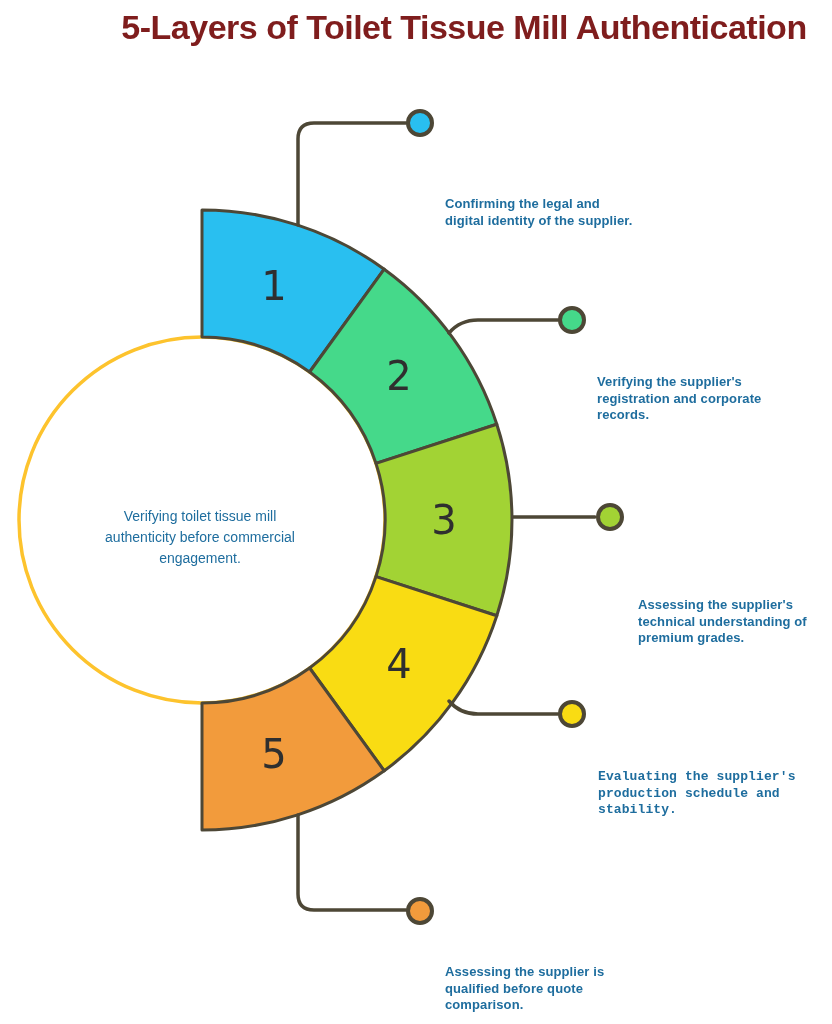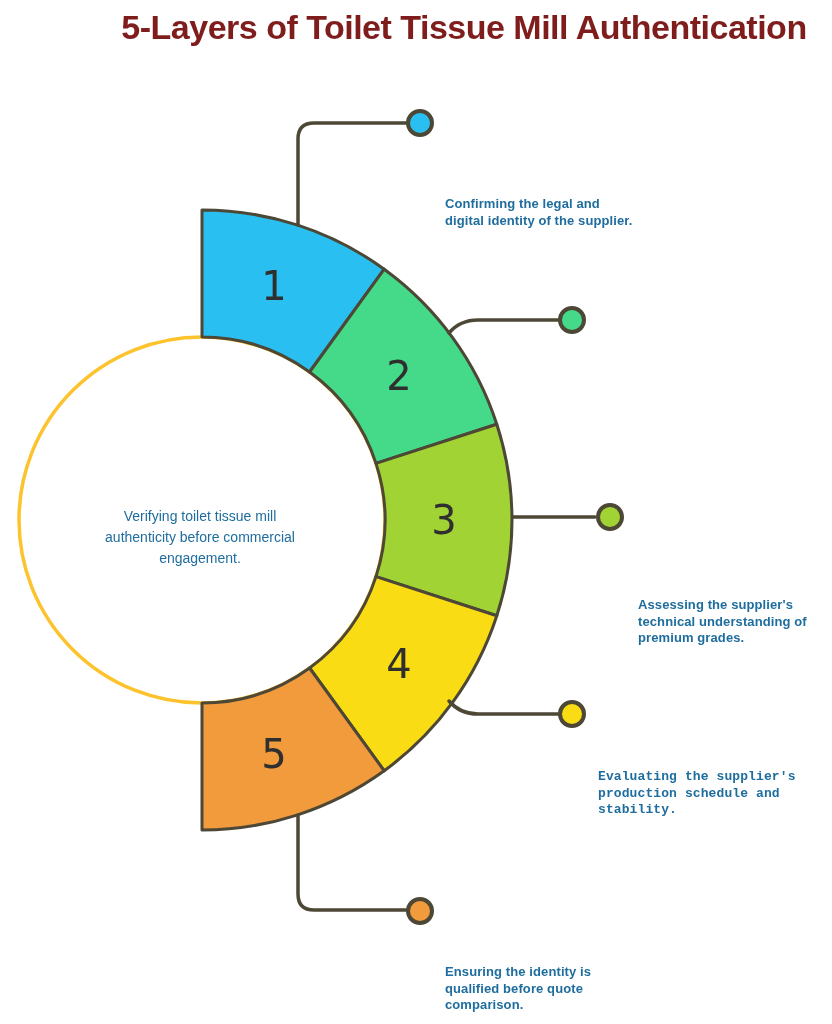--- a/index.html
+++ b/index.html
@@ -89,17 +89,18 @@
     <circle class="dot" cx="610" cy="517" r="12" fill="#a2d334" stroke="#4d4736"></circle>
     <circle class="dot" cx="572" cy="714" r="12" fill="#f9dc13" stroke="#4d4736"></circle>
     <circle class="dot" cx="420" cy="911" r="12" fill="#f29b3c" stroke="#4d4736"></circle>
   </svg>
 
   <div class="title">5-Layers of Toilet Tissue Mill Authentication</div>
 
   <div class="center-text">Verifying toilet tissue mill authenticity before commercial engagement.</div>
 
   <div class="callout callout-1">Confirming the legal and digital identity of the supplier.</div>
+  <div class="callout callout-2">Verifying the supplier's registration and corporate records.</div>
   <div class="callout callout-3">Assessing the supplier's technical understanding of premium grades.</div>
   <div class="callout callout-4">Evaluating the supplier's production schedule and stability.</div>
-  <div class="callout callout-5">Ensuring the identity is qualified before quote comparison.</div>
+  <div class="callout callout-5">Assessing the supplier is qualified before quote comparison.</div>
 
 </div>
 
 </body></html>

